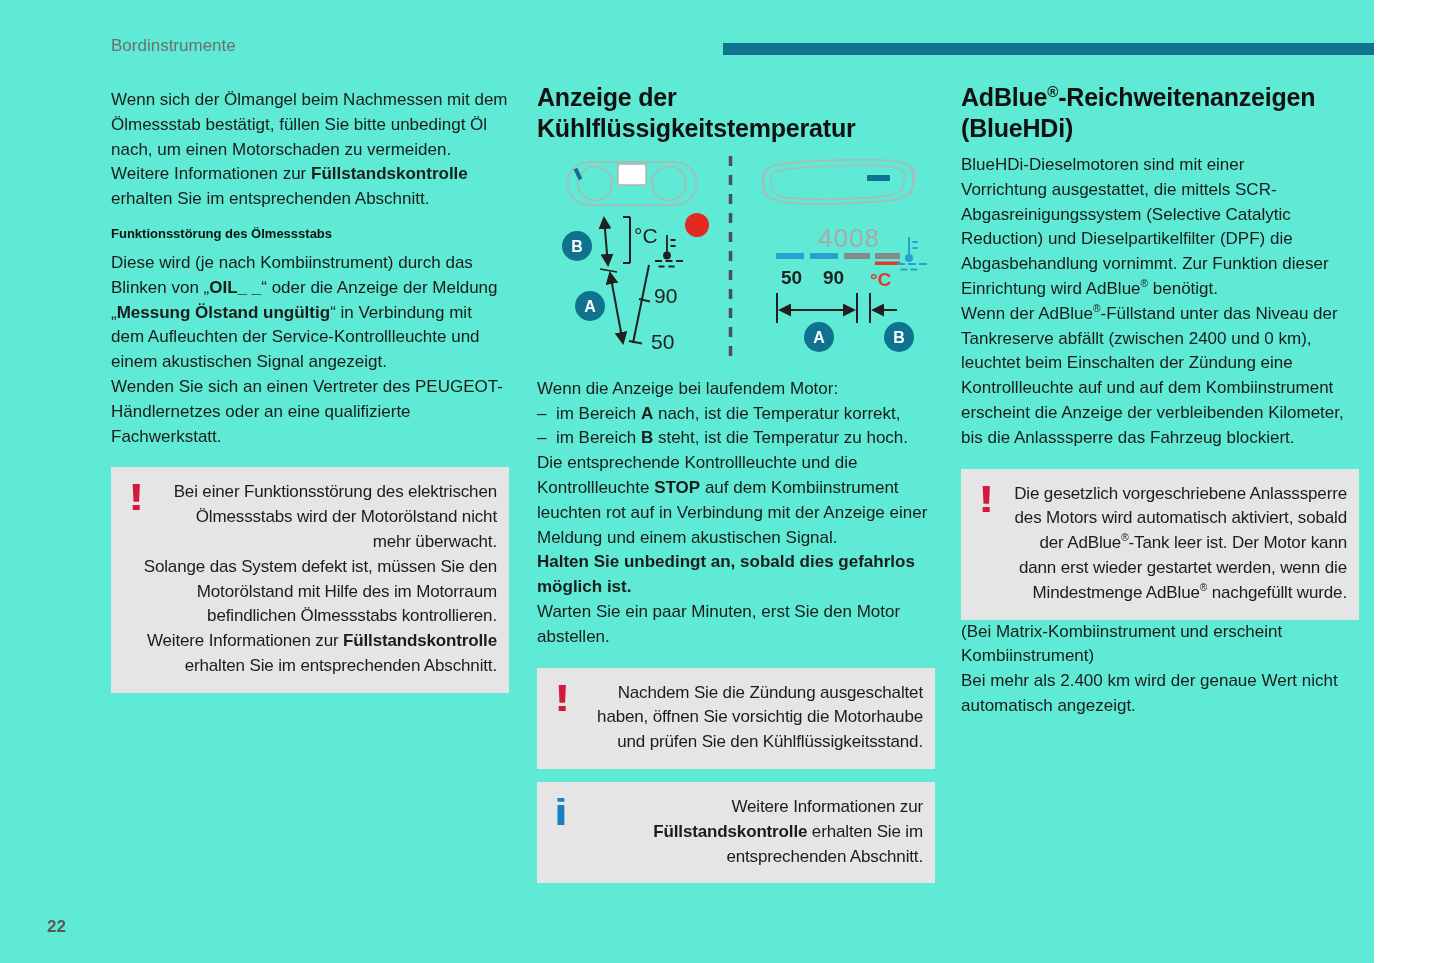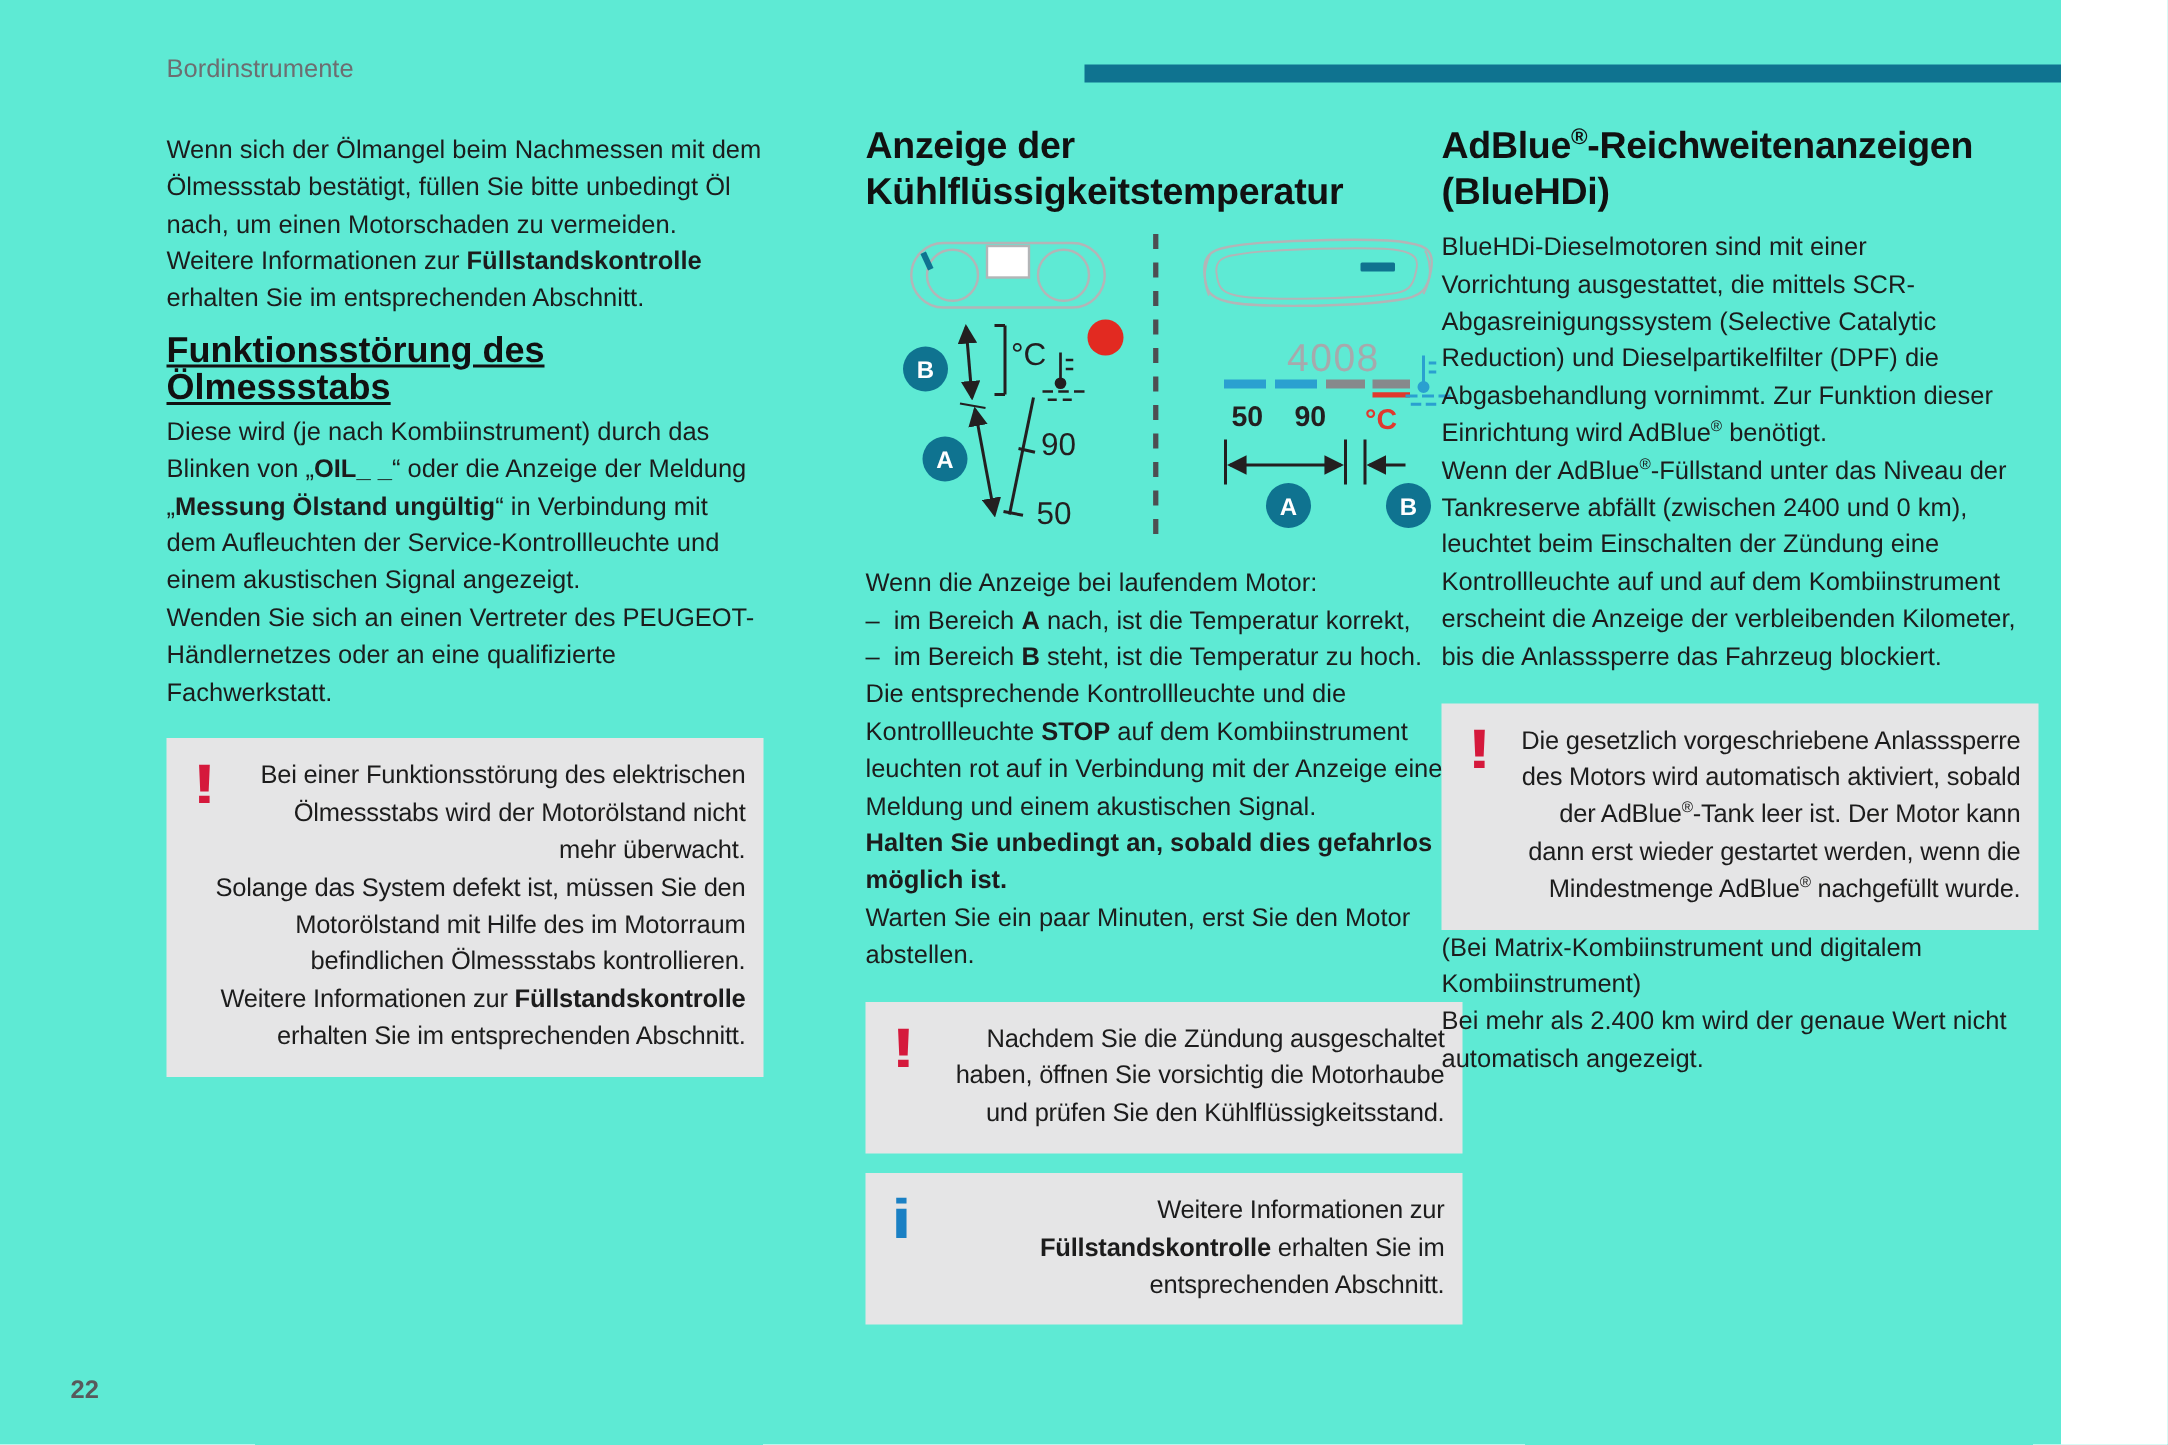--- a/index.html
+++ b/index.html
@@ -4,26 +4,26 @@
 <style>
   html,body{margin:0;padding:0;background:#ffffff;}
   .page{position:relative;width:1374px;height:963px;background:#5eead4;overflow:hidden;
         font-family:"Liberation Sans",sans-serif;color:#1c1c1c;}
   .doc-header{position:absolute;left:111px;top:36px;font-size:17px;color:#6d6e71;}
   .accent-bar{position:absolute;left:723px;top:43px;width:722px;height:12px;background:#0f7390;}
   .page-number{position:absolute;left:47px;top:917px;font-size:17px;font-weight:bold;color:#58595b;}
 
   .col{position:absolute;width:398px;font-size:17px;line-height:24.8px;}
   .col1{left:111px;top:88px;}
-  .col2{left:537px;top:82px;margin-left:40px;}
+  .col2{left:537px;top:82px;}
   .col3{left:961px;top:82px;}
 
   .col p{margin:0;white-space:pre-wrap;}
   h2{font-size:25px;line-height:31px;margin:0 0 9px 0;font-weight:bold;color:#111;letter-spacing:-0.2px;}
-  h3{font-size:24px;line-height:25px;margin:9px 0 5px 0;font-weight:bold;color:#111;text-decoration:underline;}
+  h3{font-size:13px;line-height:25px;margin:9px 0 5px 0;font-weight:bold;color:#111;}
   sup{font-size:60%;line-height:0;}
 
   .graybox{background:#e5e5e6;padding:13px 12px 14px 12px;margin-top:18px;letter-spacing:-0.15px;}
   .graybox p{margin:0;white-space:pre-wrap;text-align:right;}
   .box-icon{float:left;width:40px;height:50px;font-weight:bold;font-size:37px;line-height:36px;padding-left:5px;box-sizing:border-box;}
   .box-icon .glyph{display:inline-block;transform:scaleX(1.35);transform-origin:left;}
   .warn{color:#d5193c;}
   .info{color:#1a80c4;}
 
   .figure{margin:4px 0 10px 0;}
@@ -164,18 +164,18 @@
 
     <p><span>BlueHDi-Dieselmotoren sind mit einer
 Vorrichtung ausgestattet, die mittels SCR-Abgasreinigungssystem (Selective Catalytic Reduction) und Dieselpartikelfilter (DPF) die Abgasbehandlung vornimmt. Zur Funktion dieser Einrichtung wird AdBlue</span><sup>®</sup><span> benötigt.</span></p>
     <p><span>Wenn der AdBlue</span><sup>®</sup><span>-Füllstand unter das Niveau der Tankreserve abfällt (zwischen 2400 und 0 km), leuchtet beim Einschalten der Zündung eine Kontrollleuchte auf und auf dem Kombiinstrument erscheint die Anzeige der verbleibenden Kilometer, bis die Anlasssperre das Fahrzeug blockiert.</span></p>
 
     <div class="graybox">
       <div class="box-icon warn"><span class="glyph">!</span></div>
       <p><span>Die gesetzlich vorgeschriebene Anlasssperre des Motors wird automatisch aktiviert, sobald der AdBlue</span><sup>®</sup><span>-Tank leer ist. Der Motor kann dann erst wieder gestartet werden, wenn die Mindestmenge AdBlue</span><sup>®</sup><span> nachgefüllt wurde.</span></p>
     </div>
 
-    <p>(Bei Matrix-Kombiinstrument und digitalem Kombiinstrument)</p>
+    <p>(Bei Matrix-Kombiinstrument und erscheint Kombiinstrument)</p>
     <p>Bei mehr als 2.400 km wird der genaue Wert nicht automatisch angezeigt.</p>
   </div>
 
   <div class="page-number">22</div>
 </div>
 
 </body></html>

